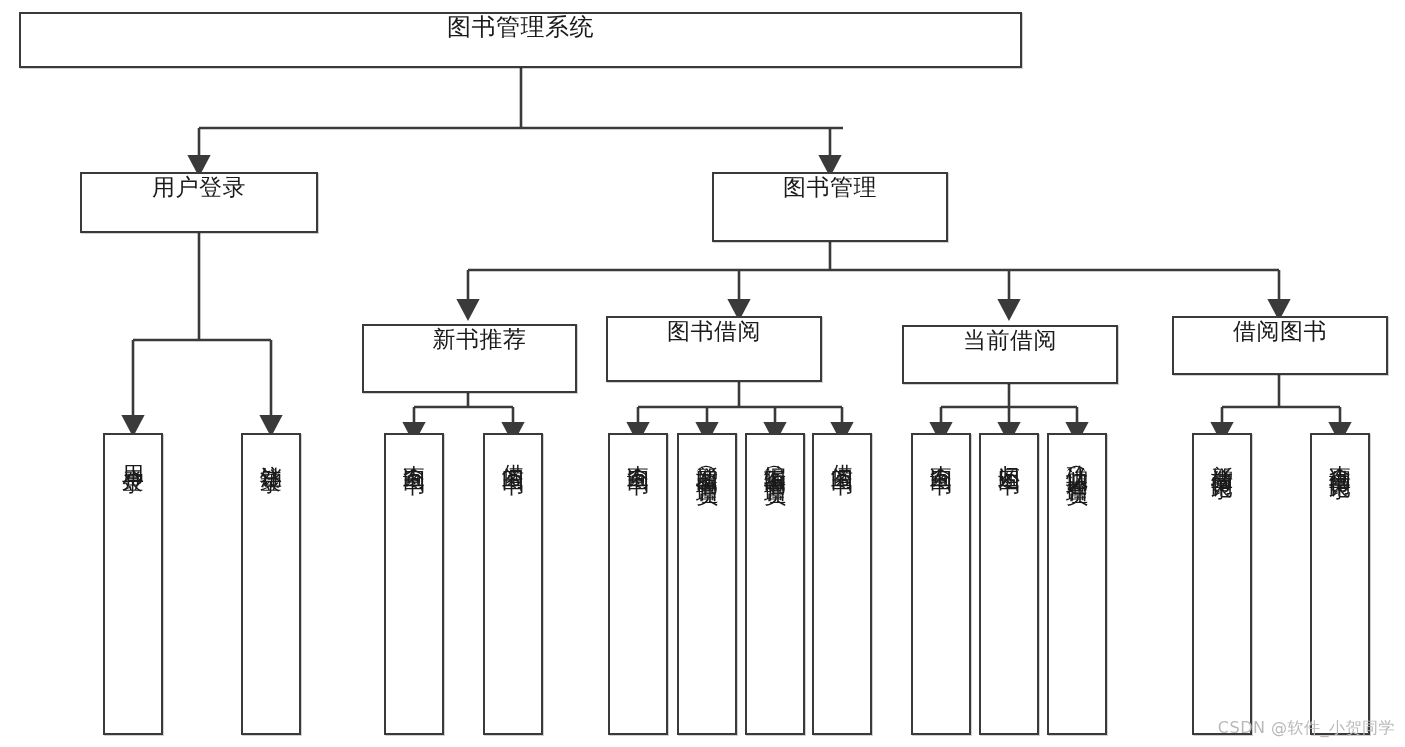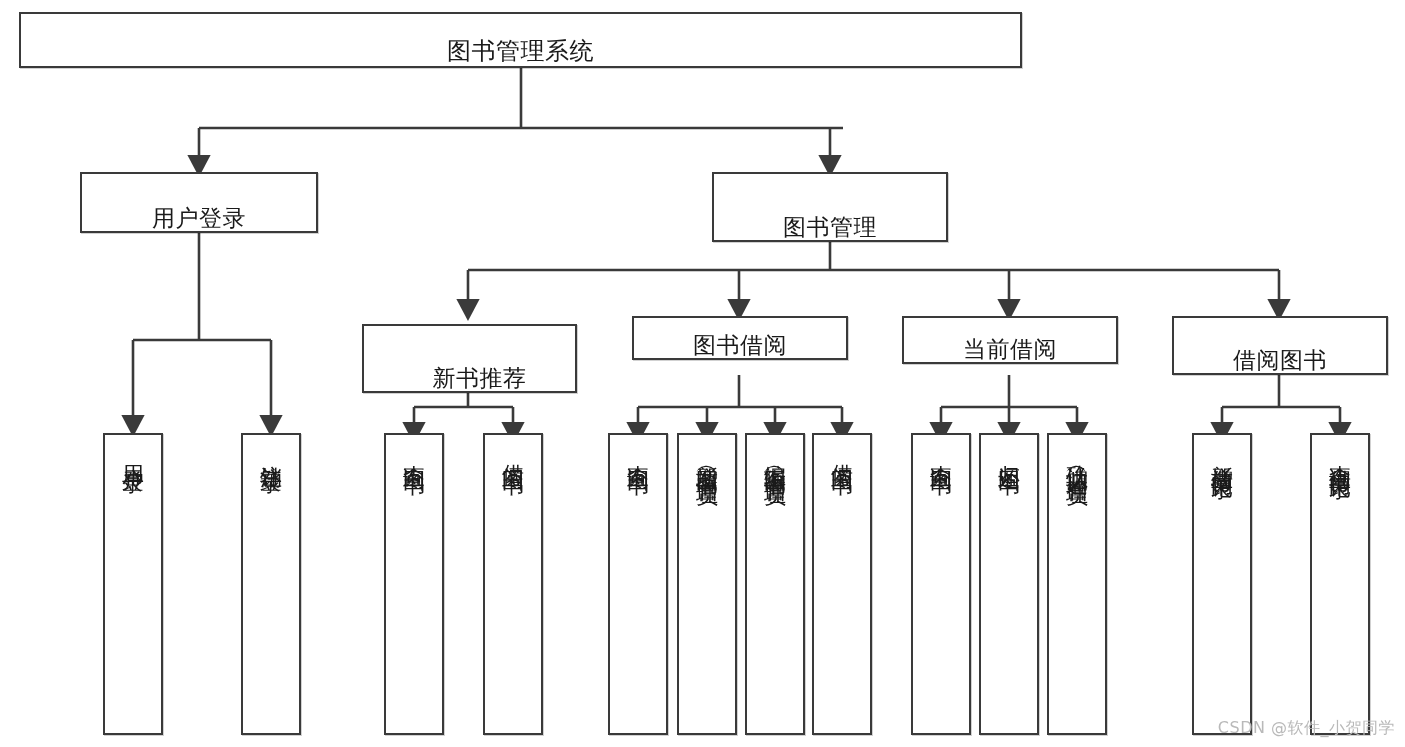--- a/index.html
+++ b/index.html
@@ -25,21 +25,21 @@
     width: 1405px;
     height: 747px;
     pointer-events: none;
   }
   .node {
     position: absolute;
     box-sizing: border-box;
     background: #ffffff;
     border: 2.5px solid #3a3a3a;
     display: flex;
-    align-items: flex-end;
+    align-items: flex-start;
     justify-content: center;
     color: #1a1a1a;
     box-shadow: 1px 1px 0 rgba(0,0,0,0.18);
   }
   .node .lbl {
     display: block;
     text-align: center;
     line-height: 1.15;
     white-space: nowrap;
   }
@@ -140,25 +140,25 @@
   </div>
 
   <div class="node h" style="left:712px; top:172px; width:236px; height:70px;">
     <span class="lbl">图书管理</span>
   </div>
 
   <div class="node h" style="left:362px; top:324px; width:215px; height:69px;padding-left:20px;">
     <span class="lbl">新书推荐</span>
   </div>
 
-  <div class="node h" style="left:632px; top:316px; width:216px; height:44px;">
+  <div class="node h" style="left:606px; top:316px; width:216px; height:66px;">
     <span class="lbl">图书借阅</span>
   </div>
 
-  <div class="node h" style="left:902px; top:316px; width:216px; height:48px;">
+  <div class="node h" style="left:902px; top:325px; width:216px; height:59px;">
     <span class="lbl">当前借阅</span>
   </div>
 
   <div class="node h" style="left:1172px; top:316px; width:216px; height:59px;">
     <span class="lbl">借阅图书</span>
   </div>
 
   <div class="node v" style="left:103px; top:433px; width:60px; height:302px;">
     <span class="lbl">用户登录</span>
   </div>

